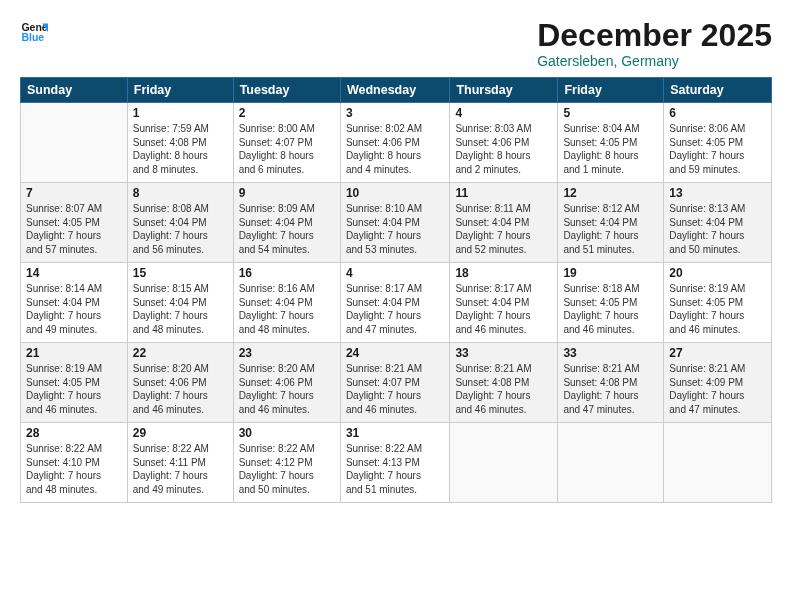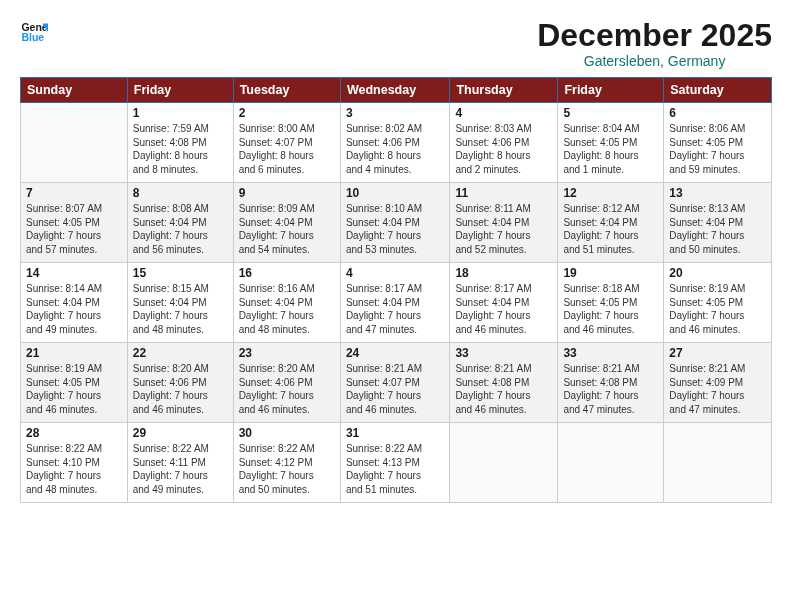--- a/index.html
+++ b/index.html
@@ -25,39 +25,39 @@
     .logo {
       display: flex;
       align-items: center;
       gap: 4px;
     }
     .logo-icon {
       width: 28px;
       height: 28px;
     }
     .title-block {
-      text-align: center;
+      text-align: left;
     }
     .month-title {
       font-size: 32px;
       font-weight: bold;
       color: #1a1a1a;
       line-height: 1.1;
     }
     .subtitle {
       font-size: 14px;
       color: #0f766e;
     }
     .calendar {
       width: 100%;
       border-collapse: collapse;
       border: 1px solid #ccc;
     }
     .calendar th {
-      background: #7f1d1d;
+      background: #0c4a6e;
       color: #fff;
       font-size: 12.5px;
       font-weight: bold;
       padding: 5px 6px;
       text-align: left;
       border: 1px solid #2e6da4;
     }
     .calendar td {
       vertical-align: top;
       width: 113px;

